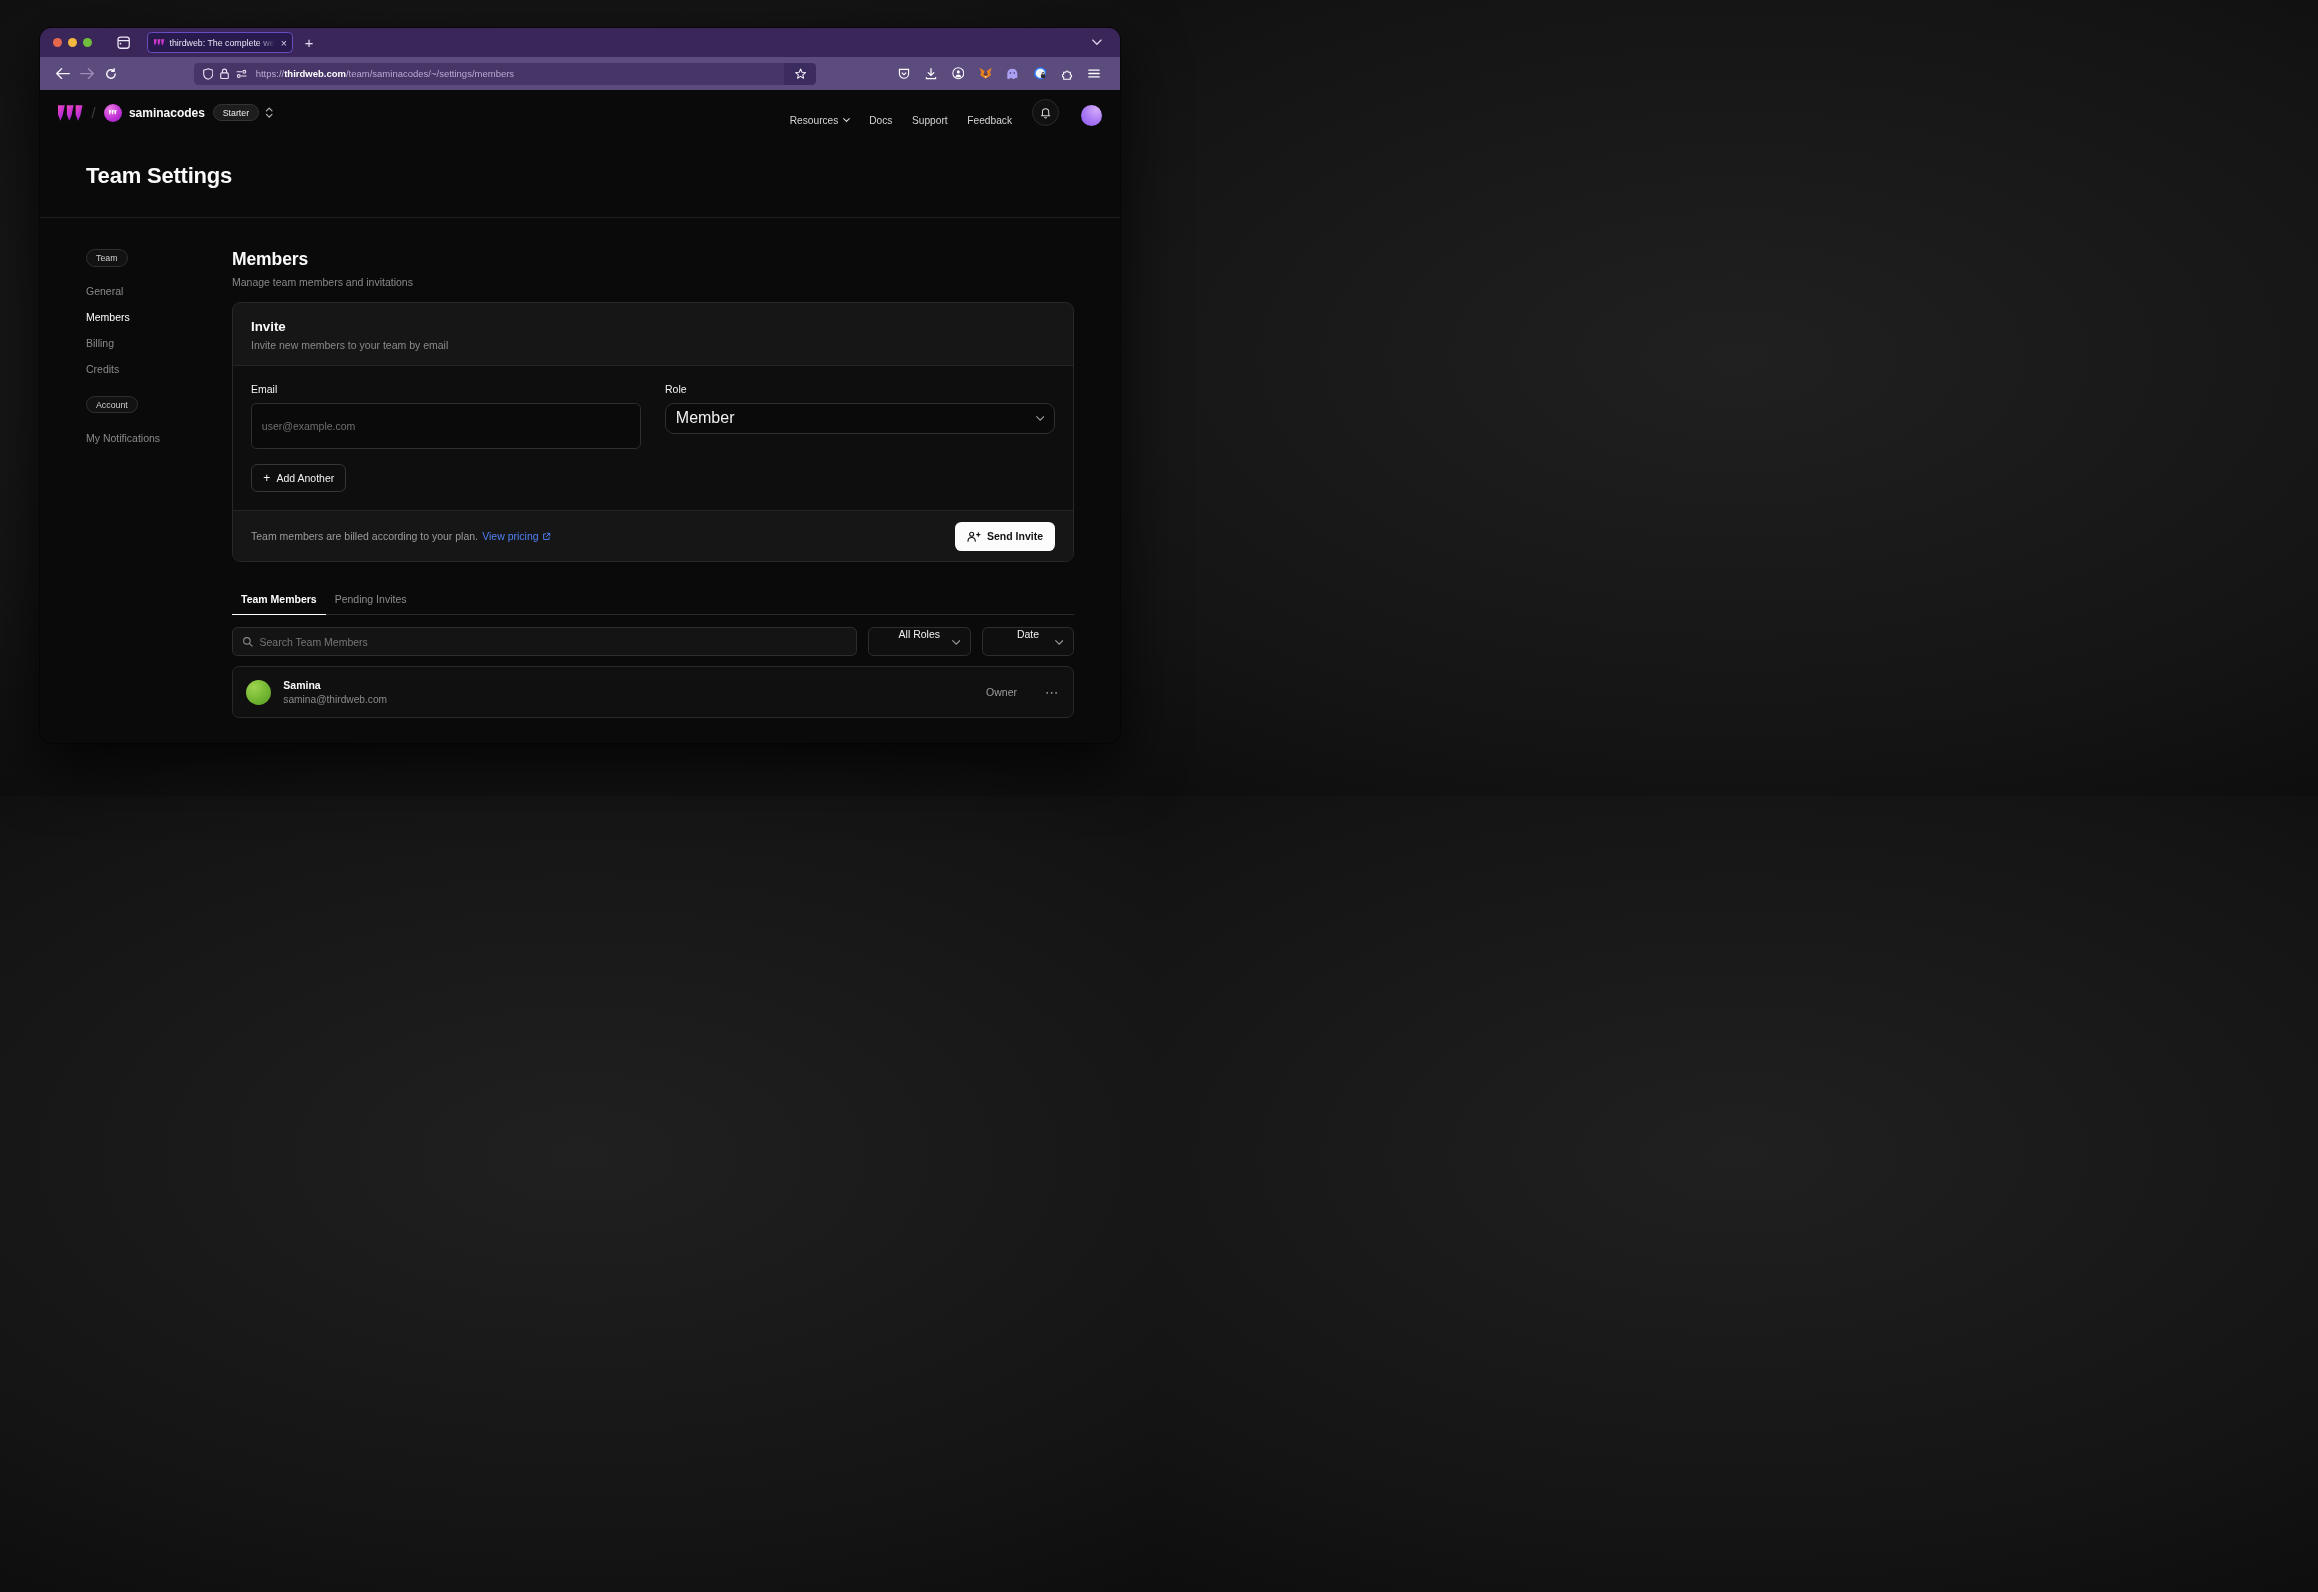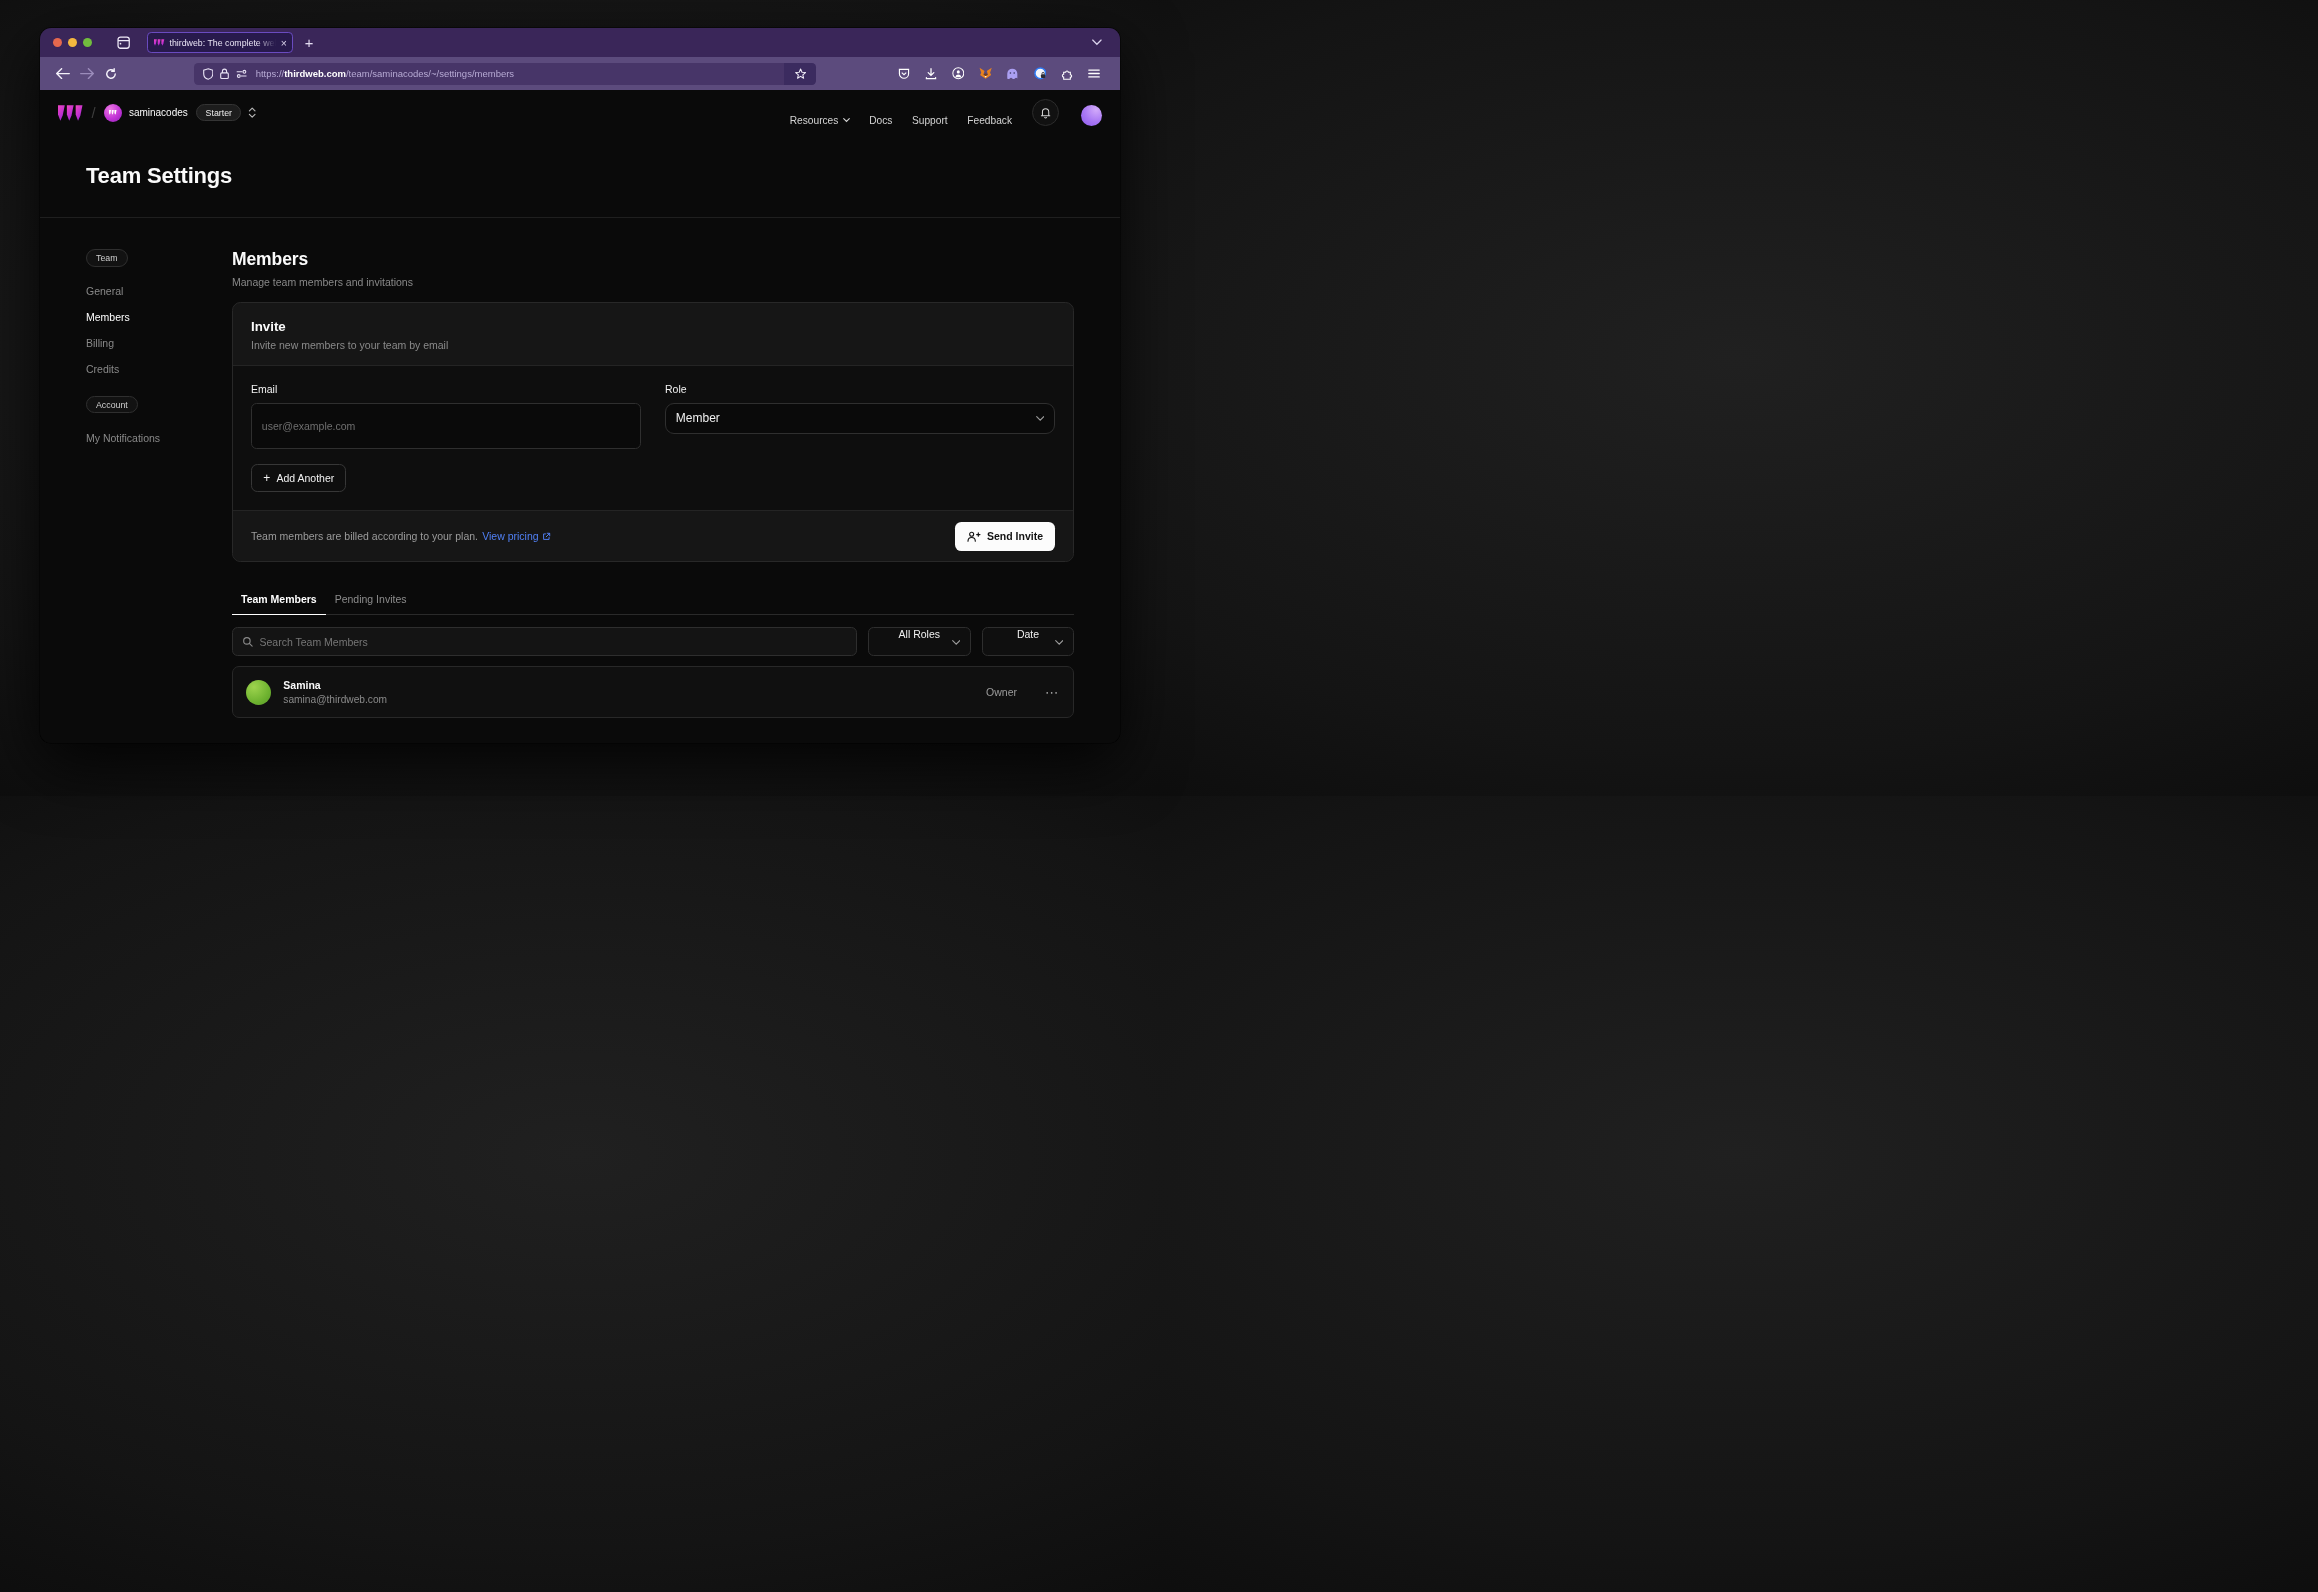--- a/index.html
+++ b/index.html
@@ -54,21 +54,21 @@
   
   .app { flex:1; background:#0a0a0a; display:flex; flex-direction:column; overflow:hidden; }
   .app-header { height:45px; display:flex; align-items:center; padding:0 18px; flex:0 0 auto; }
   .hgroup { display:flex; align-items:center; }
   .slash { color:#3e3e3e; font-size:14.7px; font-weight:300; margin:0 8.4px; }
   .team-avatar {
     width:18px; height:18px; border-radius:50%;
     background:radial-gradient(circle at 35% 28%, #ec79e2, #c234d6 55%, #8d1fb4);
     display:flex; align-items:center; justify-content:center; margin-right:7px;
   }
-  .team-name { color:#fafafa; font-size:10px; font-weight:400; }
+  .team-name { color:#fafafa; font-size:12px; font-weight:700; }
   .plan-pill {
     margin-left:8.4px; font-size:8.8px; color:#ededed; background:#1d1d1d;
     border:0.7px solid #343434; border-radius:700px; padding:2.8px 8.4px;
   }
   .sort-ic { margin-left:6.3px; color:#b5b5b5; display:inline-flex; }
   .hnav { margin-left:auto; display:flex; align-items:flex-end; gap:19.6px; }
   .hlink { color:#d4d4d4; font-size:10.2px; display:flex; align-items:center; gap:4.2px; }
   .bell-btn {
     width:27px; height:27px; border-radius:50%; background:#111; border:0.7px solid #2c2c2c;
     display:flex; align-items:center; justify-content:center; color:#d6d6d6;
@@ -108,21 +108,21 @@
   .card-body { border-top:0.7px solid #242424; background:#0e0e0e; padding:17px 18px 18px; }
   .form-grid { display:grid; grid-template-columns:1fr 1fr; gap:24px; }
   .flabel { color:#f2f2f2; font-size:10.5px; font-weight:500; margin-bottom:7.7px; }
   .tinput {
     width:100%; height:46px; background:#0a0a0a; border:0.7px solid #2f2f2f; border-radius:5.6px;
     color:#eee; font-size:10.5px; padding:0 9.8px; outline:none; font-family:inherit;
   }
   .tinput::placeholder { color:#6f6f6f; }
   .tselect {
     height:31px; background:#0a0a0a; border:0.7px solid #2f2f2f; border-radius:9px;
-    display:flex; align-items:center; padding:0 9.8px; color:#f0f0f0; font-size:12px; cursor:pointer;
+    display:flex; align-items:center; padding:0 9.8px; color:#f0f0f0; font-size:16px; cursor:pointer;
   }
   .tselect .chev { margin-left:auto; color:#9a9a9a; display:inline-flex; }
   .ghost-btn {
     margin-top:15.4px; height:28px; display:inline-flex; align-items:center; gap:6.3px;
     border:0.7px solid #373737; border-radius:6.3px; background:transparent; color:#f2f2f2;
     font-size:10.5px; padding:0 11.2px; cursor:pointer; font-family:inherit;
   }
   .ghost-btn .plus { font-size:12px; font-weight:300; }
   .card-foot {
     border-top:0.7px solid #242424; background:#161616; padding:10.5px 18px;

